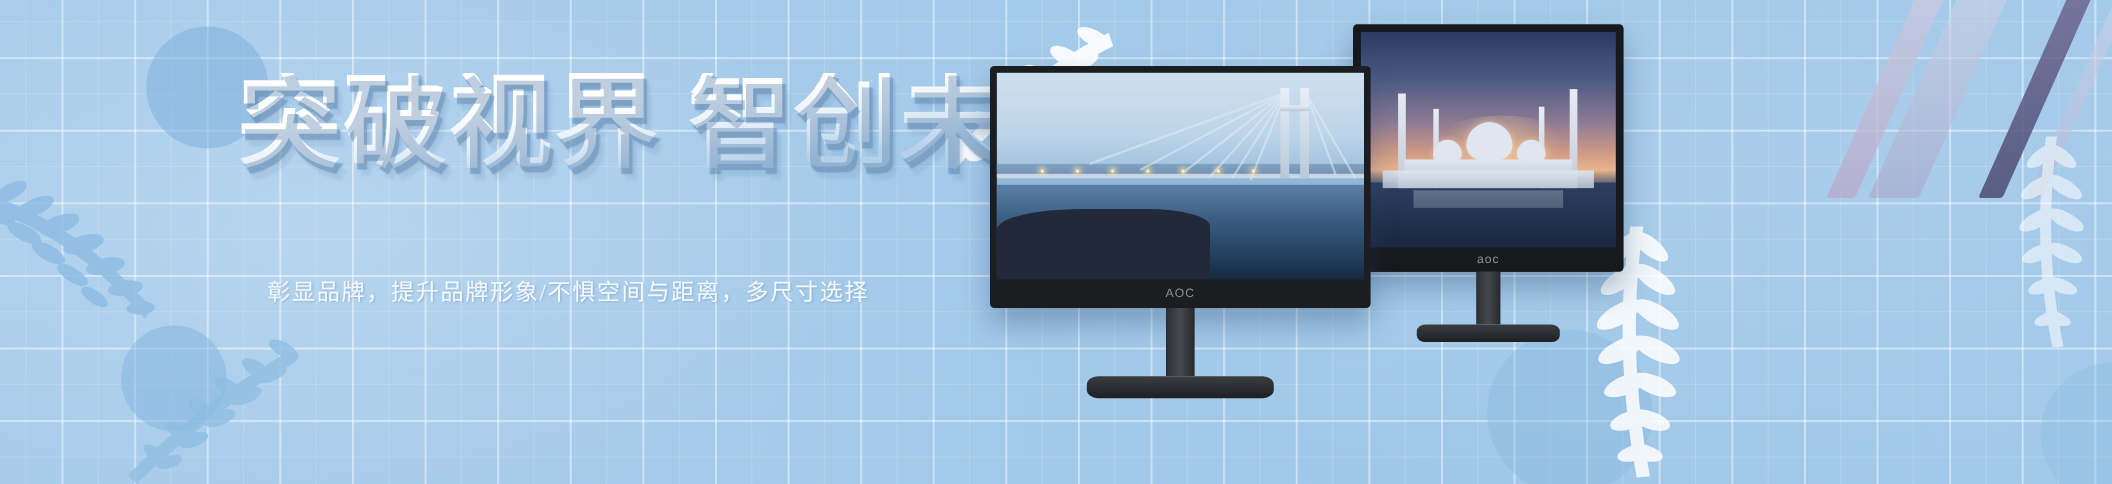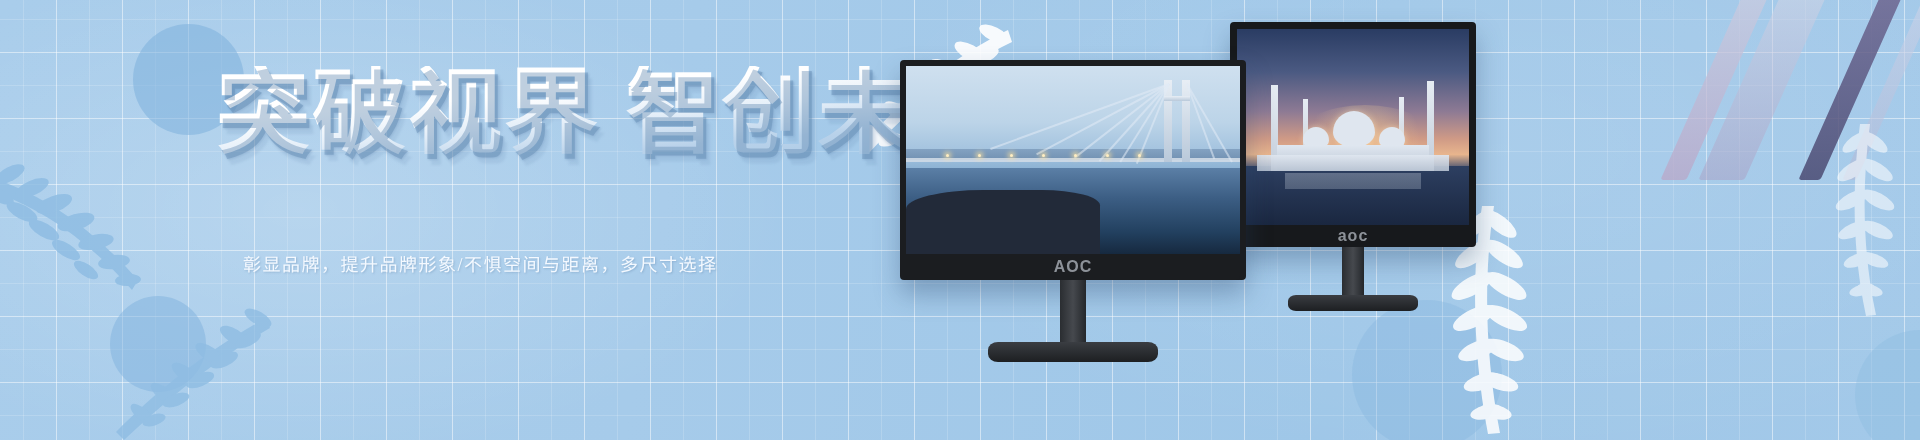--- a/index.html
+++ b/index.html
@@ -66,42 +66,42 @@
   }
   .sub{
     position:absolute;left:290px;top:190px;
     font-size:46px;line-height:1;letter-spacing:3px;color:#ffffff;
     font-family:"Liberation Serif","DejaVu Serif",serif;
     text-shadow:1px 2px 3px rgba(90,126,166,.45);
     white-space:nowrap;
   }
   .desc{
     position:absolute;left:243px;top:256px;
-    font-size:18px;line-height:1;letter-spacing:1.5px;color:#f4f9ff;
+    font-size:21px;line-height:1;letter-spacing:1.5px;color:#f4f9ff;
     font-family:"Liberation Serif","DejaVu Serif",serif;
     text-shadow:1px 1px 2px rgba(92,128,168,.38);
     white-space:nowrap;
   }
   
   .monitor{position:absolute;}
   .mon-back{left:1230px;top:22px;}
   .mon-front{left:900px;top:60px;}
   .screen-frame{
     background:#1b1d20;border-radius:4px;padding:6px 6px 0 6px;
     box-shadow:0 14px 26px rgba(40,70,105,.35);
   }
   .screen-frame.back{padding:7px 7px 0 7px;background:#17191c;}
   .screen{display:block;overflow:hidden;position:relative;background:#0b1a2b;}
   .bezel-bottom{
     height:26px;background:#1b1d20;border-radius:0 0 4px 4px;
     display:flex;align-items:center;justify-content:center;
   }
   .bezel-bottom.back{height:22px;background:#17191c;}
   .logo{
-    font-size:16px;letter-spacing:1px;color:#8d9299;font-weight:700;
+    font-size:11px;letter-spacing:1px;color:#8d9299;font-weight:400;
     font-family:"Liberation Sans",sans-serif;
   }
   .neck{margin:0 auto;background:linear-gradient(90deg,#2a2d31,#46494e,#24272b);}
   .base{margin:0 auto;background:linear-gradient(180deg,#3a3d42,#1d1f22);}
   
   .sc-sky{position:absolute;inset:0;background:linear-gradient(180deg,#cfe0ef 0%,#bcd4e8 30%,#9fc0dd 48%,#7ea7cc 60%,#46668c 76%,#24405f 100%);}
   .sc-water{position:absolute;left:0;right:0;bottom:0;height:46%;background:linear-gradient(180deg,#5b7fa6 0%,#3c5e84 35%,#22405f 75%,#16293f 100%);}
   .sc-far{position:absolute;left:0;right:0;top:44%;height:6%;background:linear-gradient(180deg,#7d9cbc,#6a89ab);opacity:.85;}
   .sc-rocks{position:absolute;left:0;bottom:0;width:58%;height:34%;
     background:radial-gradient(ellipse at 20% 90%, #2a3344 0 30%, transparent 31%),

